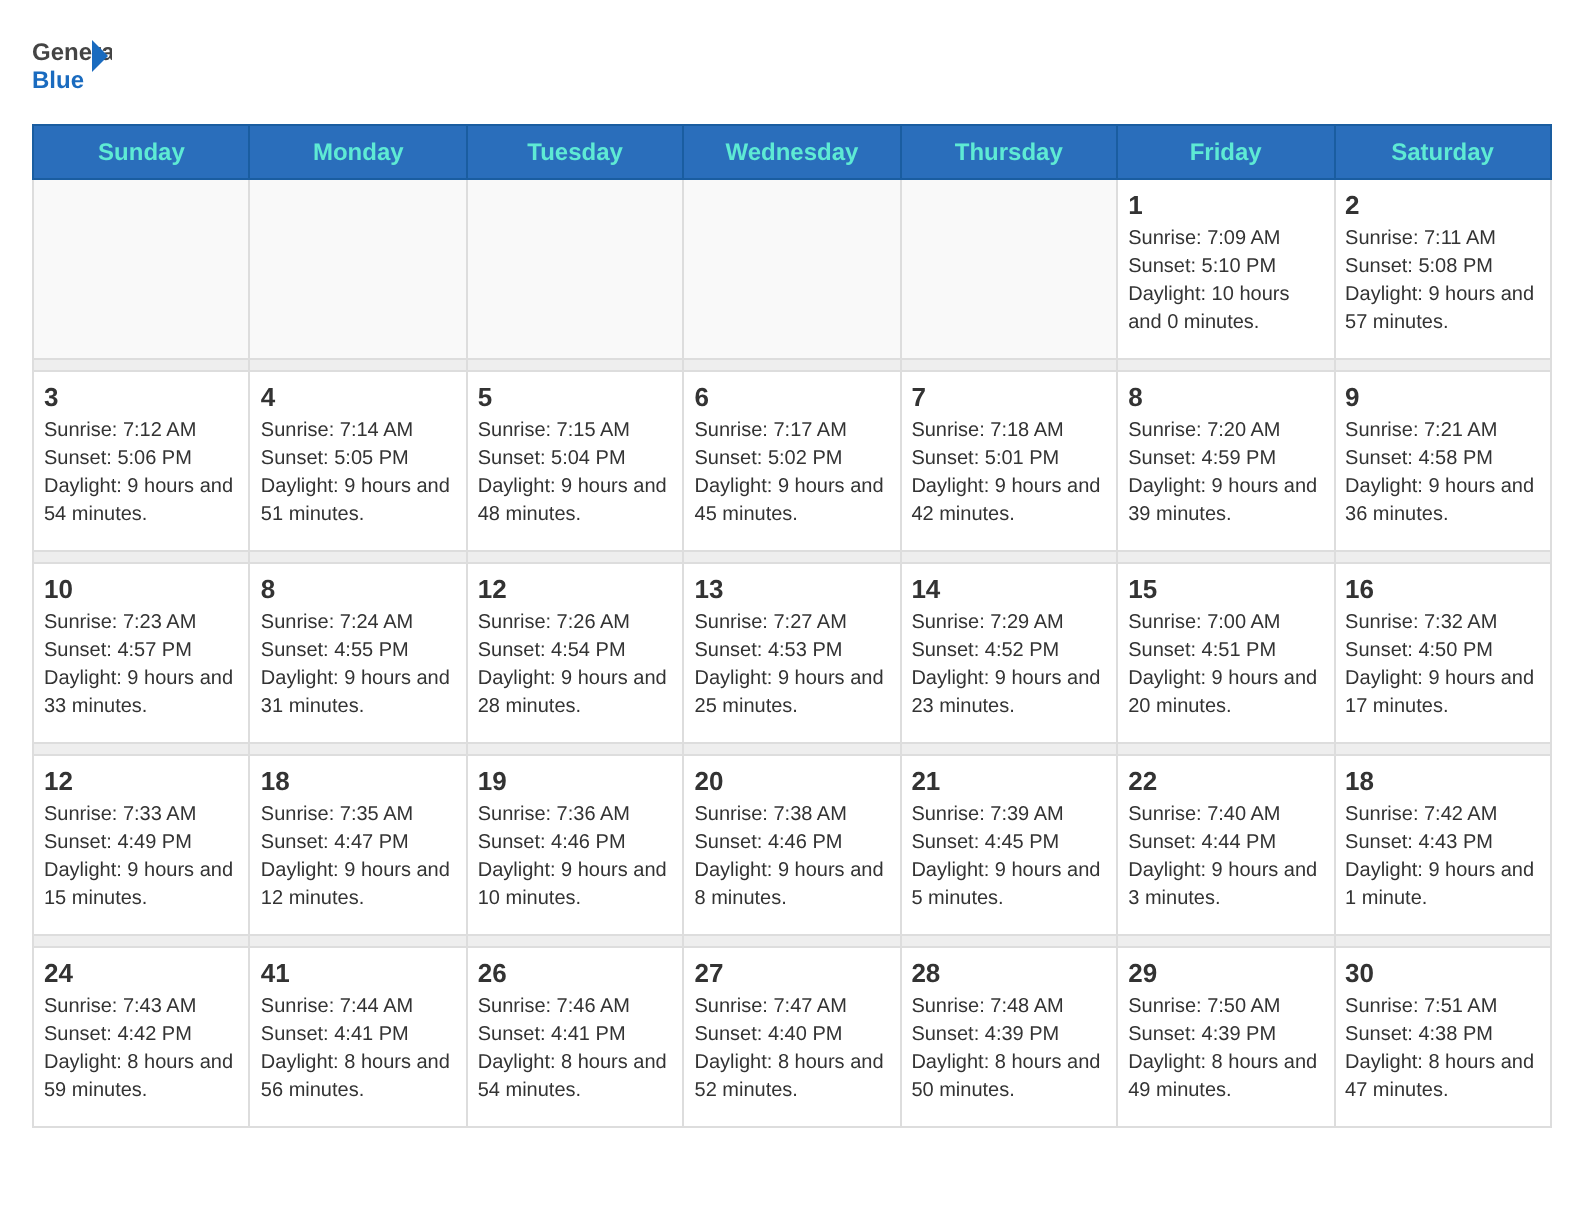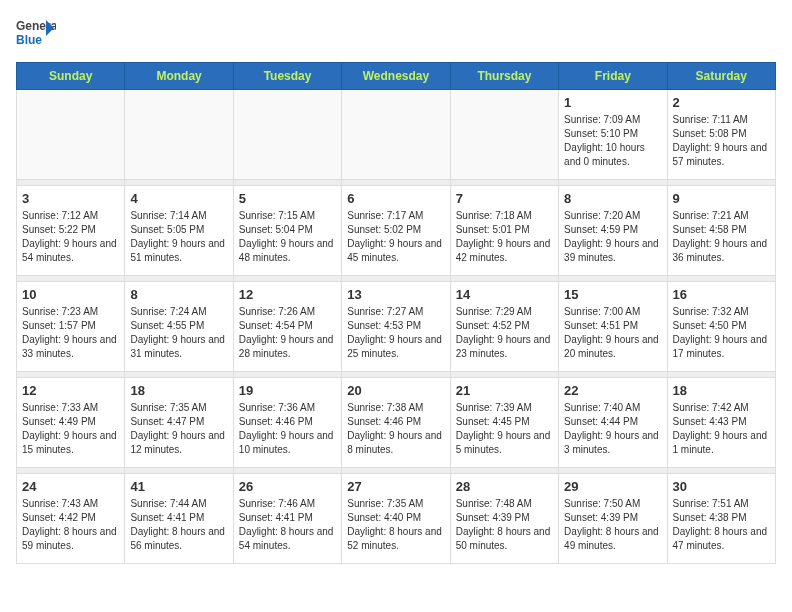--- a/index.html
+++ b/index.html
@@ -25,21 +25,21 @@
     .month-title { font-size: 36px; font-weight: bold; color: #333; }
     .subtitle { font-size: 14px; color: #555; }
 
     .calendar-table {
       width: 100%;
       border-collapse: collapse;
       font-size: 11px;
     }
     .calendar-table th {
       background-color: #2a6ebb;
-      color: #bef264;
+      color: #5eead4;
       padding: 6px 4px;
       font-size: 12px;
       border: 1px solid #1a5da0;
     }
     .calendar-table td {
       vertical-align: top;
       padding: 5px 5px;
       border: 1px solid #ddd;
       width: calc(100%/7);
       height: 90px;
@@ -121,21 +121,21 @@
         <td></td>
         <td></td>
         <td></td>
         <td></td>
         <td></td>
       </tr>
       <tr>
         <td>
           <div class="day-number">3</div>
           <div class="day-info">Sunrise: 7:12 AM
-Sunset: 5:22 PM
+Sunset: 5:06 PM
 Daylight: 9 hours and 54 minutes.</div>
         </td>
         <td>
           <div class="day-number">4</div>
           <div class="day-info">Sunrise: 7:14 AM
 Sunset: 5:05 PM
 Daylight: 9 hours and 51 minutes.</div>
         </td>
         <td>
           <div class="day-number">5</div>
@@ -174,21 +174,21 @@
         <td></td>
         <td></td>
         <td></td>
         <td></td>
         <td></td>
       </tr>
       <tr>
         <td>
           <div class="day-number">10</div>
           <div class="day-info">Sunrise: 7:23 AM
-Sunset: 1:57 PM
+Sunset: 4:57 PM
 Daylight: 9 hours and 33 minutes.</div>
         </td>
         <td>
           <div class="day-number">8</div>
           <div class="day-info">Sunrise: 7:24 AM
 Sunset: 4:55 PM
 Daylight: 9 hours and 31 minutes.</div>
         </td>
         <td>
           <div class="day-number">12</div>
@@ -297,21 +297,21 @@
 Daylight: 8 hours and 56 minutes.</div>
         </td>
         <td>
           <div class="day-number">26</div>
           <div class="day-info">Sunrise: 7:46 AM
 Sunset: 4:41 PM
 Daylight: 8 hours and 54 minutes.</div>
         </td>
         <td>
           <div class="day-number">27</div>
-          <div class="day-info">Sunrise: 7:35 AM
+          <div class="day-info">Sunrise: 7:47 AM
 Sunset: 4:40 PM
 Daylight: 8 hours and 52 minutes.</div>
         </td>
         <td>
           <div class="day-number">28</div>
           <div class="day-info">Sunrise: 7:48 AM
 Sunset: 4:39 PM
 Daylight: 8 hours and 50 minutes.</div>
         </td>
         <td>

